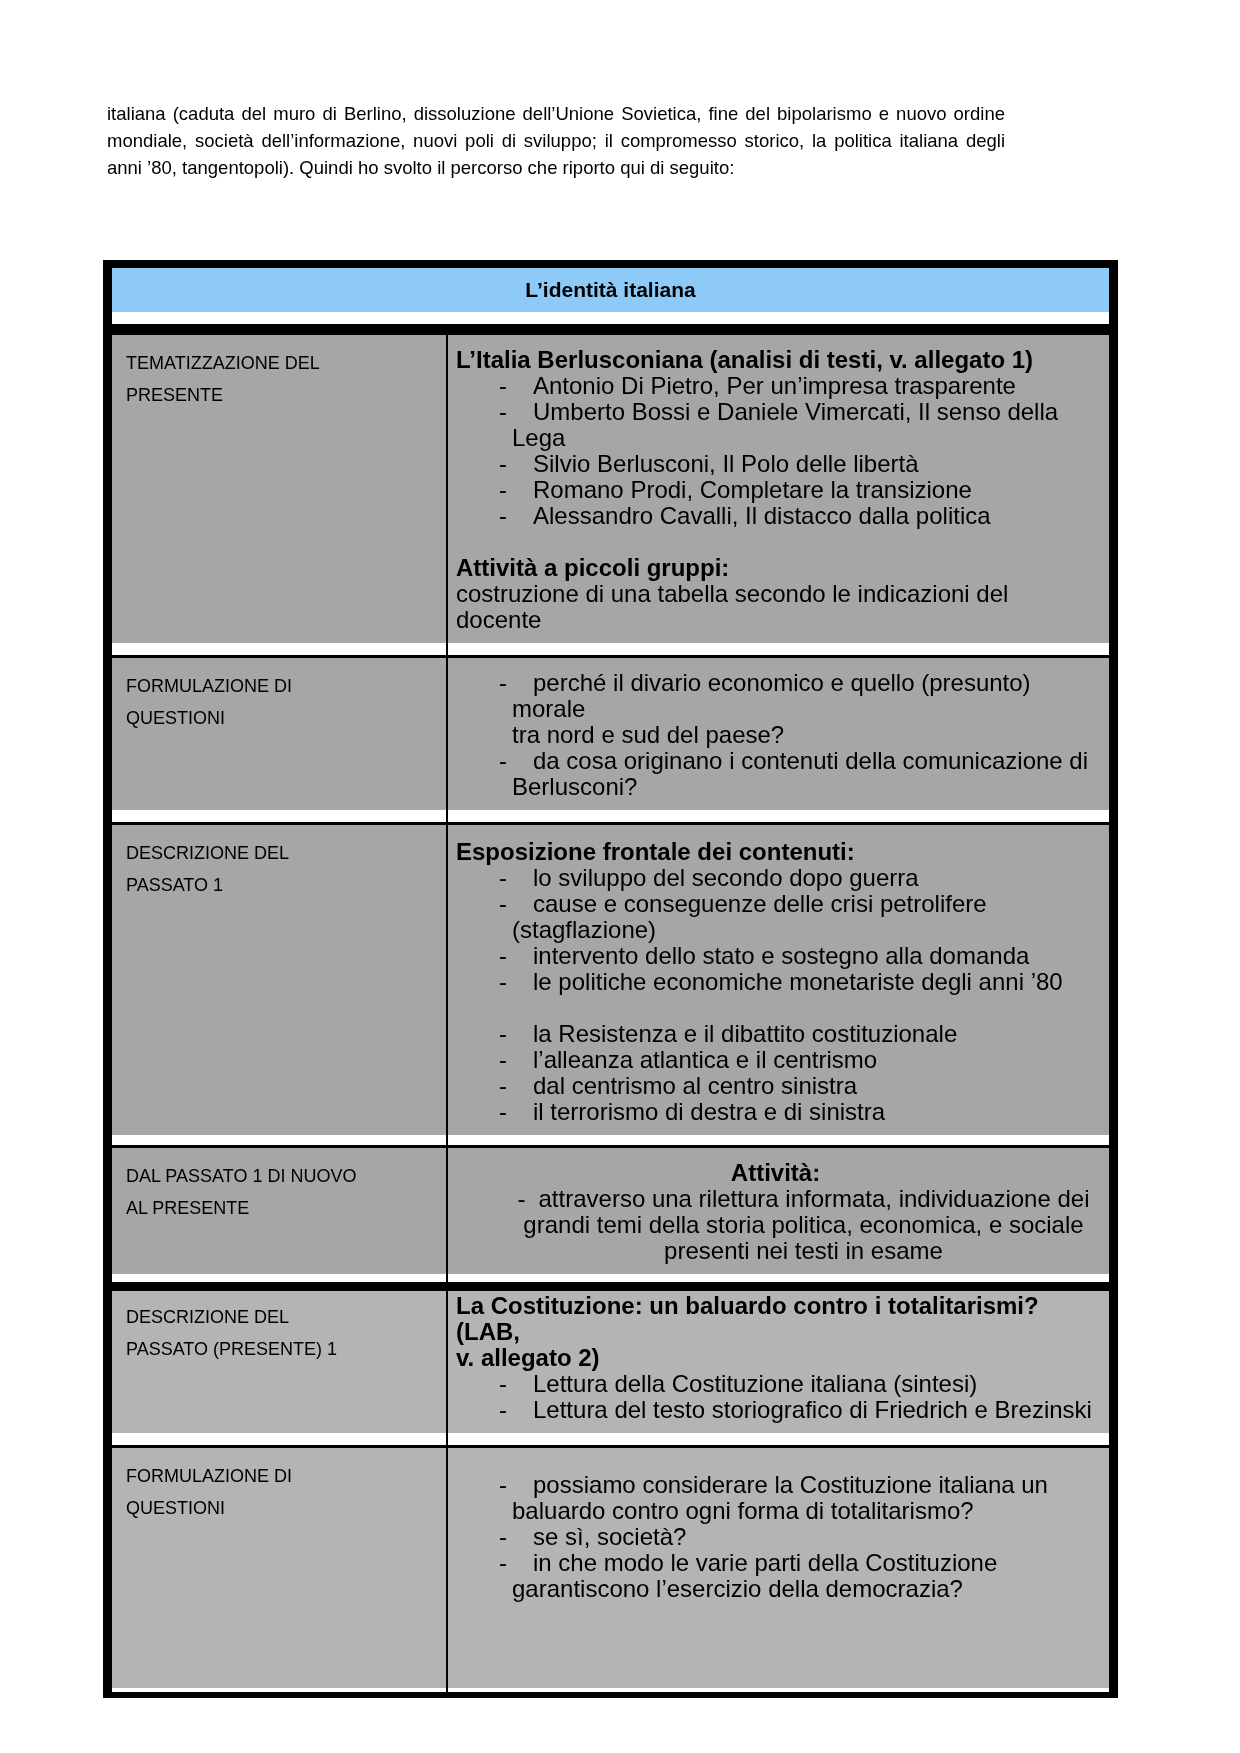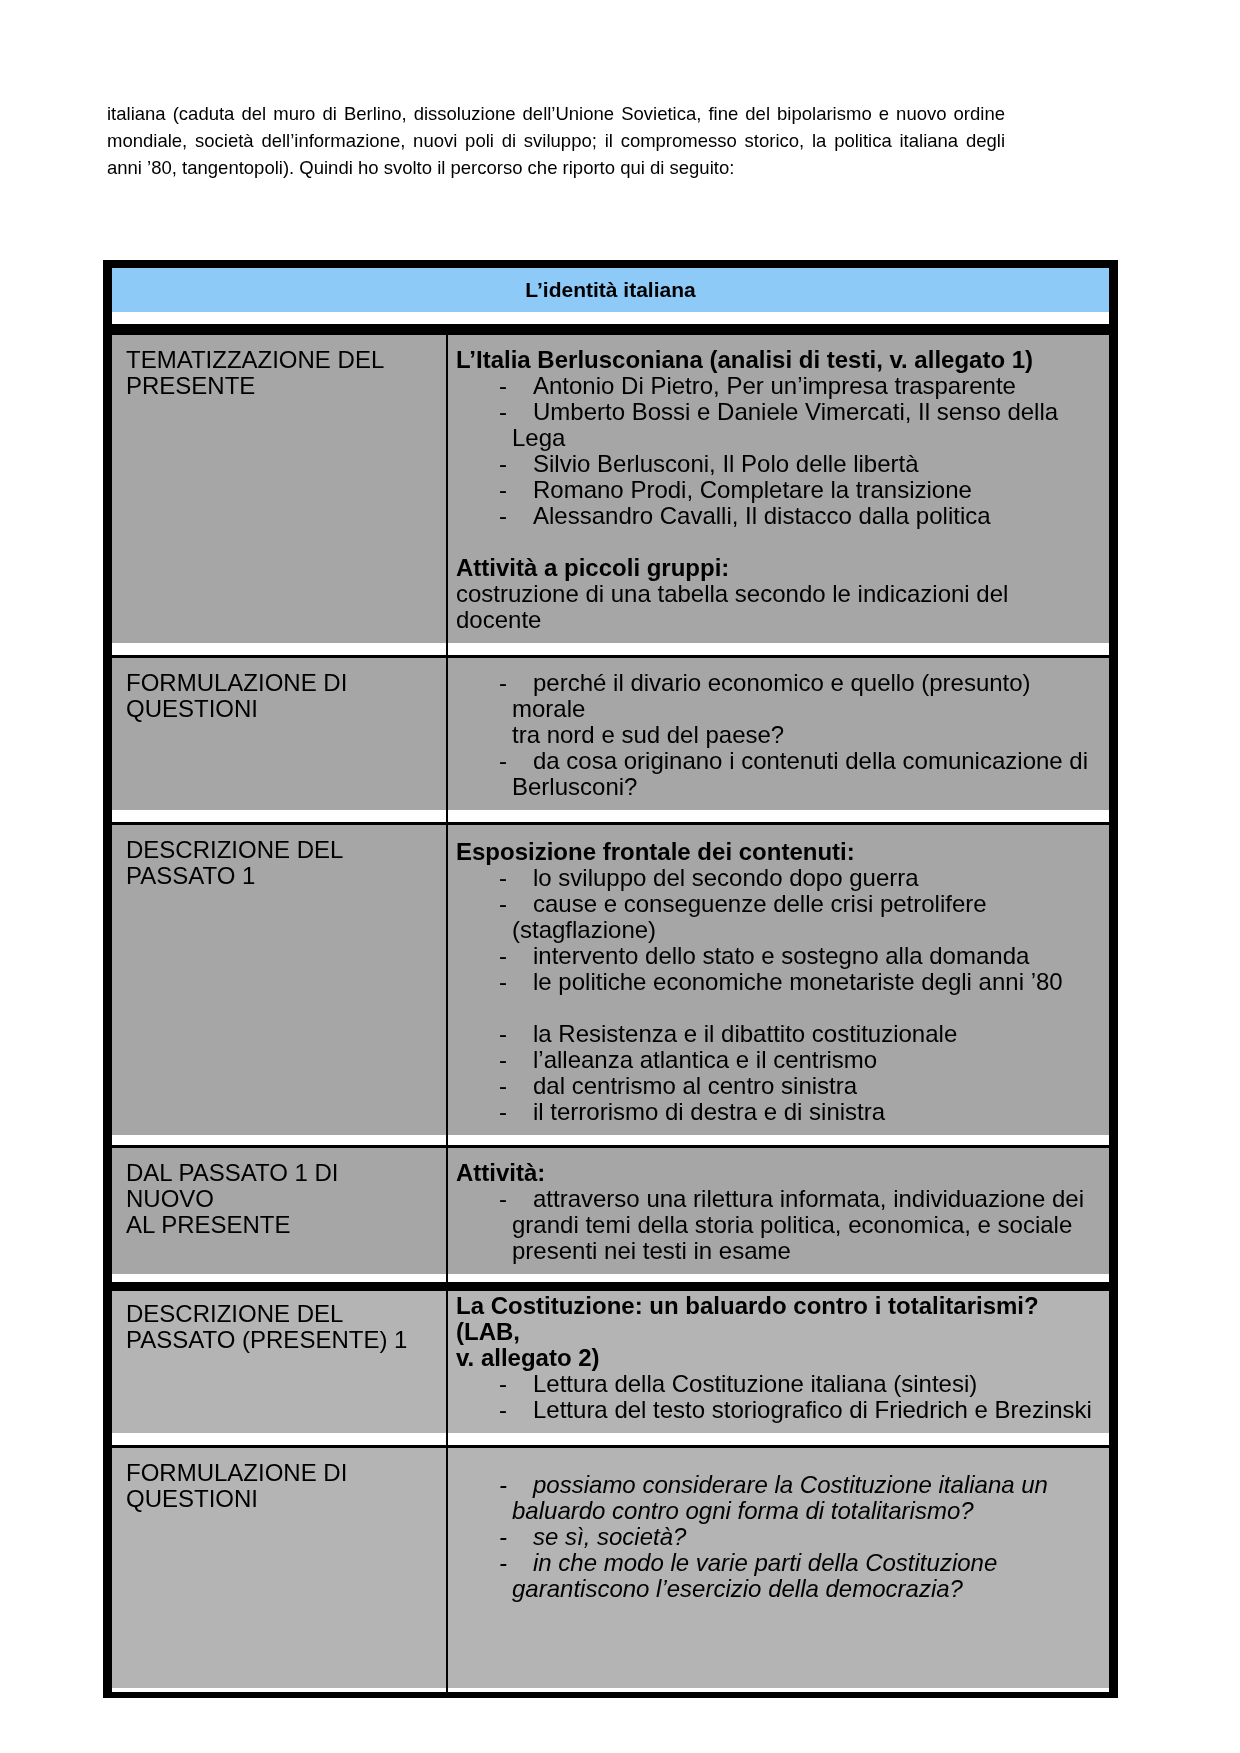--- a/index.html
+++ b/index.html
@@ -29,38 +29,38 @@
     height:44px; background:var(--header_bg, #8dcaf7);
     text-align:center; font-weight:bold; font-size:21px; line-height:44px;
   }
   .header-white { height:12px; background:#fff; }
   .header-rule { height:8px; background:var(--border, #000); }
 
   .row { display:flex; border-top:3px solid var(--border, #000); }
   .row .label-cell {
     width:334px; flex:0 0 334px; background:var(--row_bg, #a6a6a6);
     padding:12px 16px 8px 14px;
-    font-size:24px; line-height:26px; white-space:pre-line;
+    font-size:18px; line-height:32px; white-space:pre-line;
   }
   .row .divider { width:2px; flex:0 0 2px; background:var(--border, #000); }
   .row .content-cell {
     flex:1; background:var(--row_bg, #a6a6a6);
     padding:12px 14px 10px 8px;
     font-size:24px; line-height:26px;
   }
   .row.light .label-cell, .row.light .content-cell { background:var(--row_bg_light, #b4b4b4); }
 
   .r1 .content-cell { min-height:228px; }
   .r1 .label-cell   { min-height:228px; }
   .r2 .content-cell { min-height:110px; }
   .r3 .content-cell { min-height:270px; padding-top:14px; }
-  .r4 .content-cell { min-height:106px; }
+  .r4 .content-cell { min-height:106px;text-align:center; }
   .r5 .content-cell { min-height:128px; padding-top:2px; }
   .r5 .label-cell   { padding-top:10px; }
-  .r6 .content-cell { min-height:240px; padding-top:24px;font-style:italic; }
+  .r6 .content-cell { min-height:240px; padding-top:24px; }
 
   .cell-heading { font-weight:bold; white-space:pre-line; }
   .plain { white-space:pre-line; }
   .spacer { height:26px; }
 
   .li { margin-left:56px; text-indent:-13px; white-space:pre-line; }
   .li .dash { display:inline-block; width:34px; text-indent:0; }
 
   .gap, .botgap { display:flex; background:#fff; }
   .gap { height:12px; }

